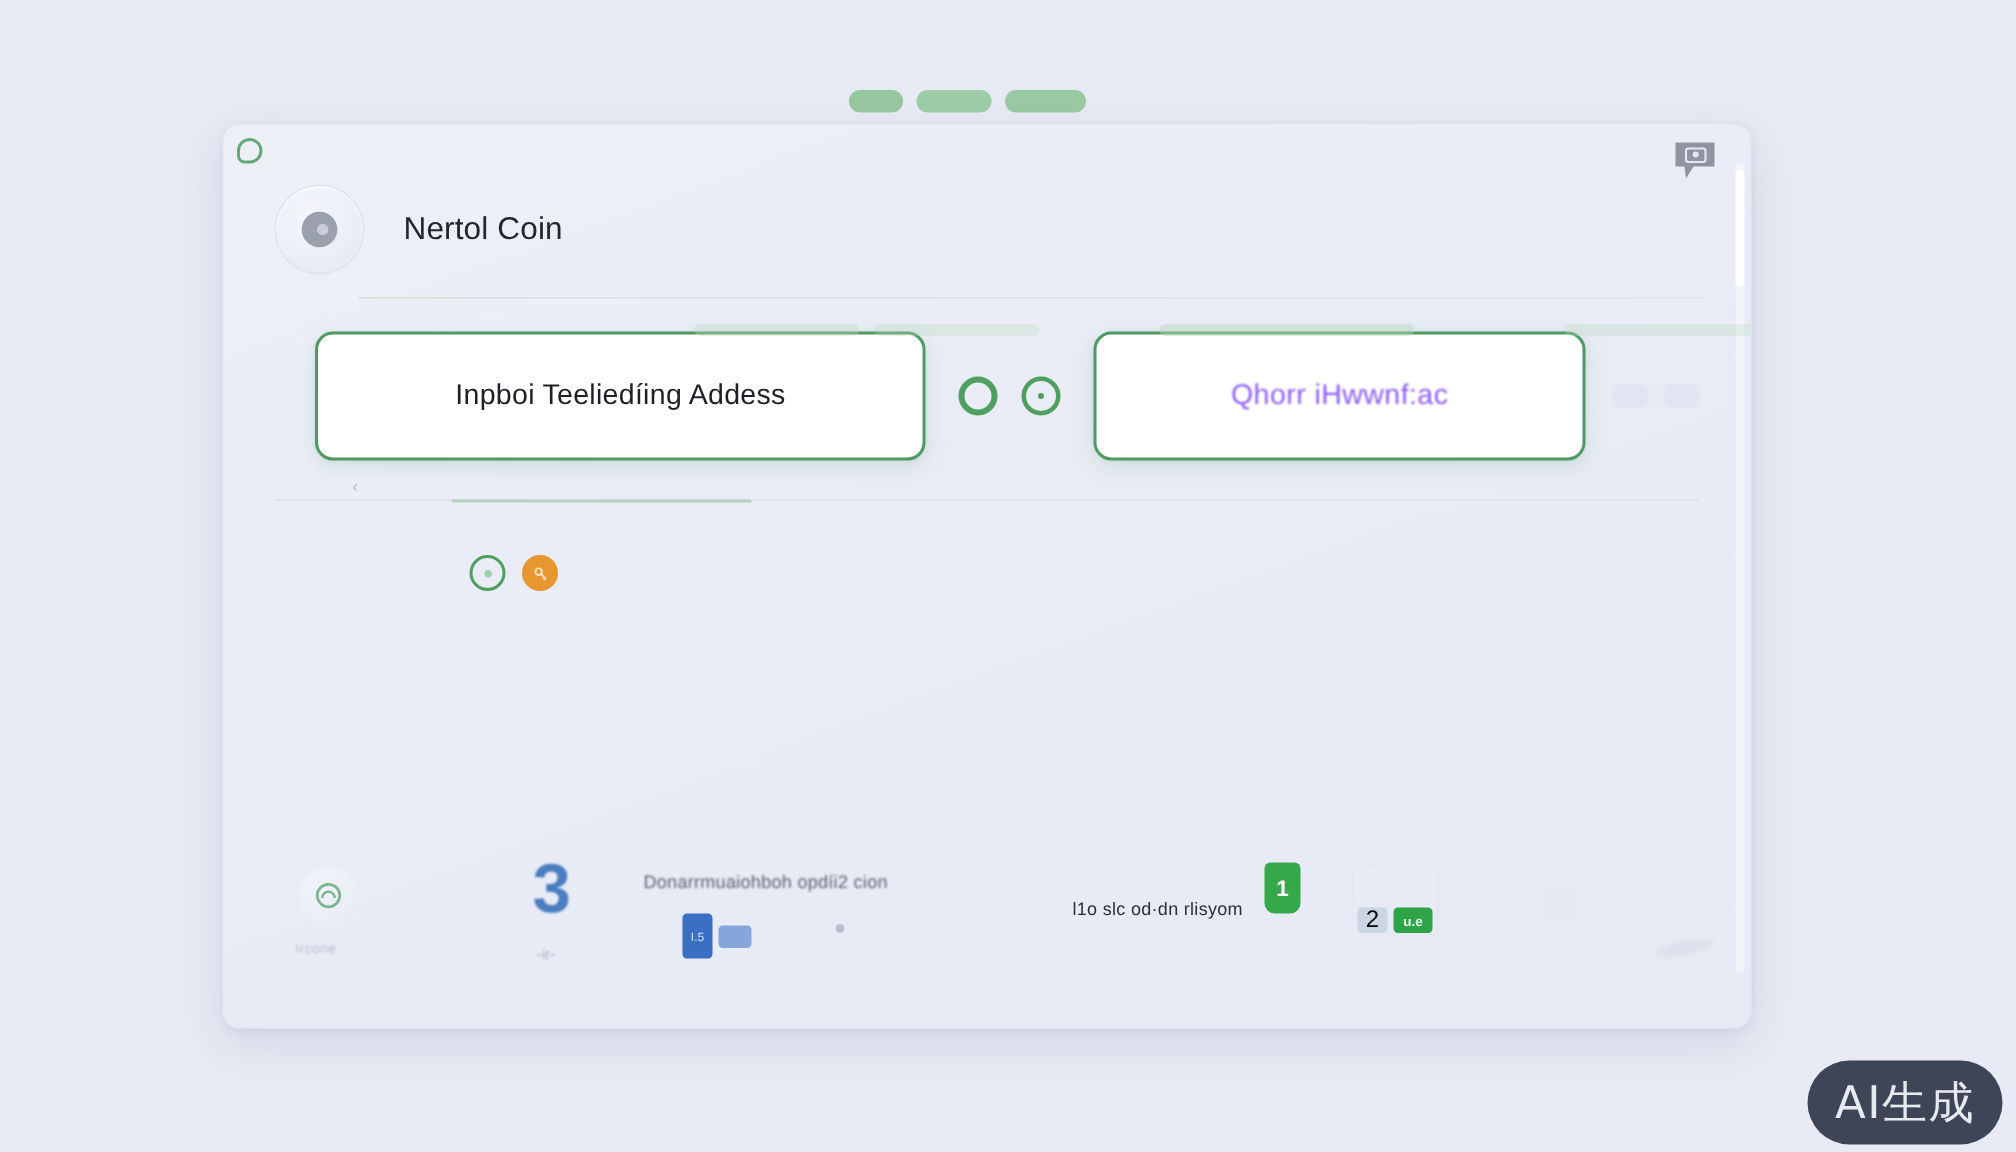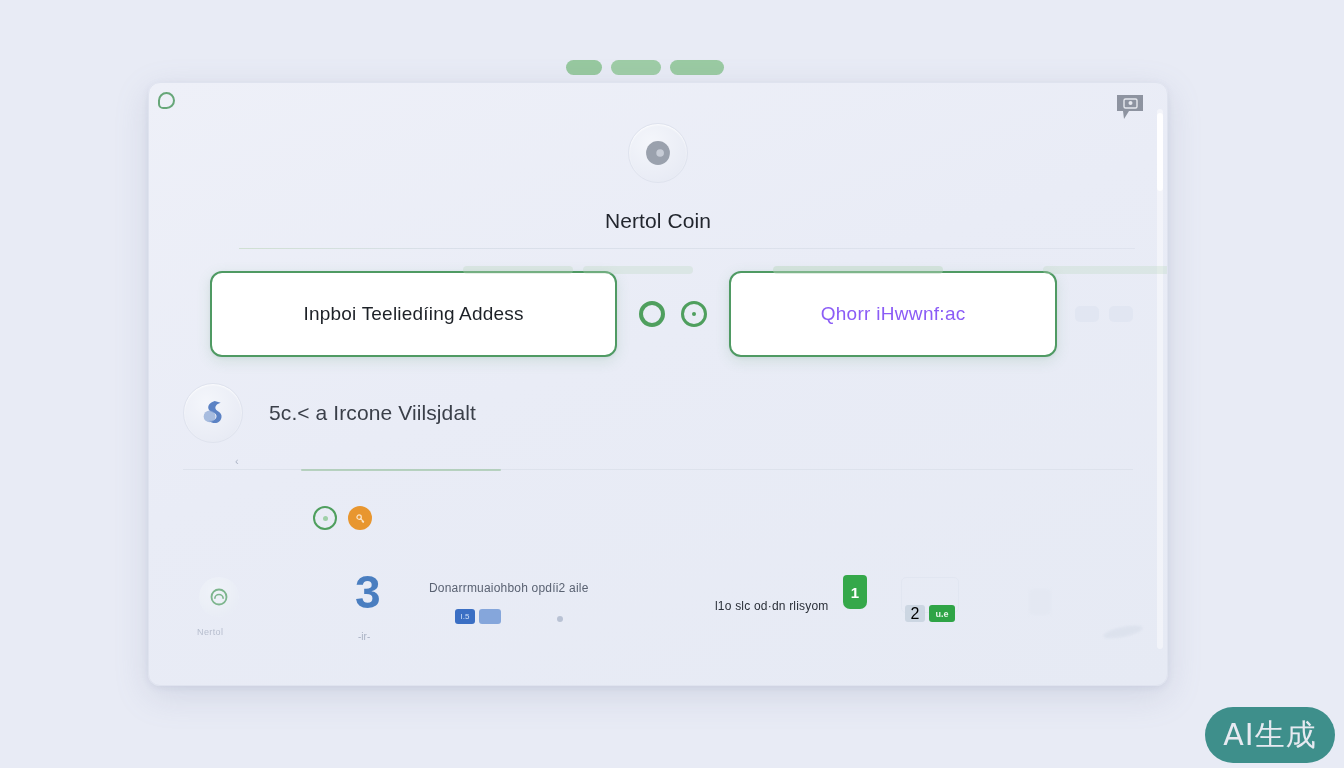--- a/index.html
+++ b/index.html
@@ -98,21 +98,21 @@
     padding: 26px 34px;
   }
 
   
   .entity-row {
     display: flex;
     align-items: center;
     gap: 26px;
     position: relative;
   }
-  #header-row { margin-top: 14px; flex-direction: column; }
+  #header-row { margin-top: 14px; }
 
   .avatar {
     width: 58px;
     height: 58px;
     border-radius: 50%;
     background: radial-gradient(circle at 38% 32%, #f4f6fb 0%, #e9ecf5 70%, #e2e6f1 100%);
     border: 1px solid #dfe3ee;
     display: flex;
     align-items: center;
     justify-content: center;
@@ -328,21 +328,21 @@
     font-size: 12px;
     color: #5a6272;
     filter: blur(.55px);
     letter-spacing: .2px;
   }
   #f-chip-row {
     left: 272px; top: 54px;
     display: flex; gap: 4px; align-items:center;
   }
   .chip-blue-sm {
-    width: 20px; height: 15px;
+    width: 20px; height: 30px;
     border-radius: 3px;
     background: #3b6fc4;
     display:flex; align-items:center; justify-content:center;
     font-size: 8px; color:#cfe0f8;
     filter: blur(.35px);
   }
   .chip-blue-lg {
     width: 22px; height: 15px;
     border-radius: 3px;
     background: #7a9fd8;
@@ -415,21 +415,21 @@
   }
 
   
   #watermark {
     position: absolute;
     right: 9px;
     bottom: 5px;
     width: 130px;
     height: 56px;
     border-radius: 28px;
-    background: #0f766e;
+    background: #0f172a;
     opacity: .78;
     display: flex;
     align-items: center;
     justify-content: center;
     color: #e7eaf1;
     font-size: 30px;
     letter-spacing: 1px;
     font-family: "DejaVu Sans", sans-serif;
   }
 </style>
@@ -489,29 +489,20 @@
       <div class="field-card right outlined">
         <span class="field-label blurred2">Qhorr iHwwnf:ac</span>
       </div>
 
       <div class="tail-icons">
         <div class="ghost-pill"></div>
         <div class="ghost-pill"></div>
       </div>
     </div>
 
-    <div class="entity-row" id="sub-row">
-      <div class="avatar">
-        <svg viewBox="0 0 40 40" width="34" height="34" aria-hidden="true">
-          <path d="M22 6 c-6 2 -9 6 -7 10 c2 4 8 3 9 7 c1 4 -4 7 -9 6 c6 5 14 3 15 -4 c1 -6 -6 -7 -7 -10 c-1 -3 2 -6 6 -7 z" fill="#5b82c4"></path>
-          <circle cx="16" cy="24" r="7" fill="#8fa9d6" opacity=".75"></circle>
-        </svg>
-      </div>
-      <div class="entity-name muted">5c.&lt; a Ircone Viilsjdalt</div>
-    </div>
 
     <div id="sub-divider">
       <span id="sub-caret">‹</span>
       <div class="base"></div>
       <div class="green"></div>
     </div>
 
     <div class="card-row" id="bottom-card-row">
 
       <div class="mid-icons" style="visibility:hidden">
@@ -534,26 +525,26 @@
   </div>
 
   <div id="footer-strip">
 
     <div class="f-item" id="f-avatar">
       <svg viewBox="0 0 24 24" width="20" height="20" aria-hidden="true">
         <circle cx="12" cy="12" r="9" fill="none" stroke="#63a874" stroke-width="2.2"></circle>
         <path d="M7 14 a5 5 0 0 1 10 0" fill="none" stroke="#63a874" stroke-width="2"></path>
       </svg>
     </div>
-    <div class="f-item" id="f-avatar-caption">Nertol</div>
+    <div class="f-item" id="f-avatar-caption">Ircone</div>
 
     <div class="f-item" id="f-bignum">3</div>
     <div class="f-item" id="f-bignum-caption">-ir-</div>
 
-    <div class="f-item" id="f-text-1">Donarrmuaiohboh opdíi2 aile</div>
+    <div class="f-item" id="f-text-1">Donarrmuaiohboh opdíi2 cion</div>
     <div class="f-item" id="f-chip-row">
       <div class="chip-blue-sm">I.5</div>
       <div class="chip-blue-lg"></div>
     </div>
     <div class="f-item" id="f-dot"></div>
 
     <div class="f-item" id="f-text-2">l1o slc od·dn rlisyom</div>
     <div class="f-item" id="f-green-tag">1</div>
 
     <div class="f-item" id="f-ghost-frame"></div>

